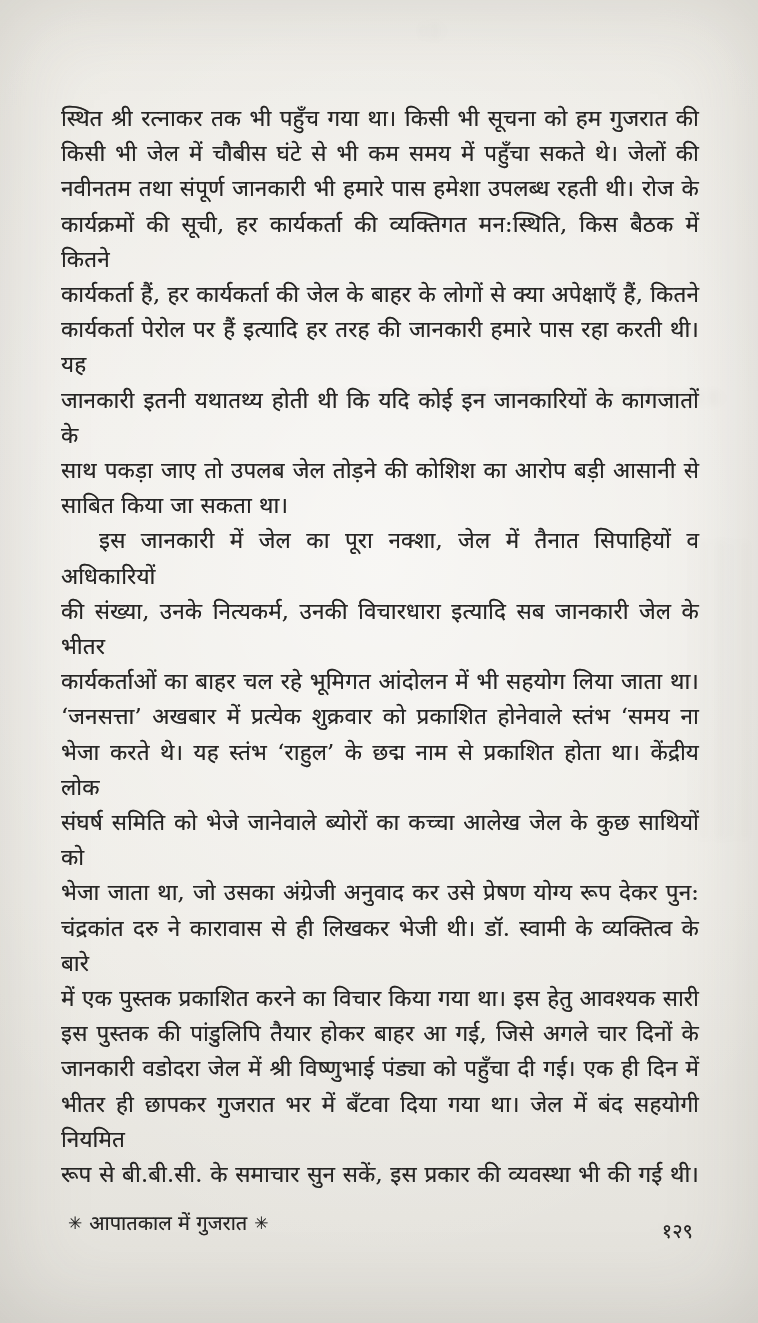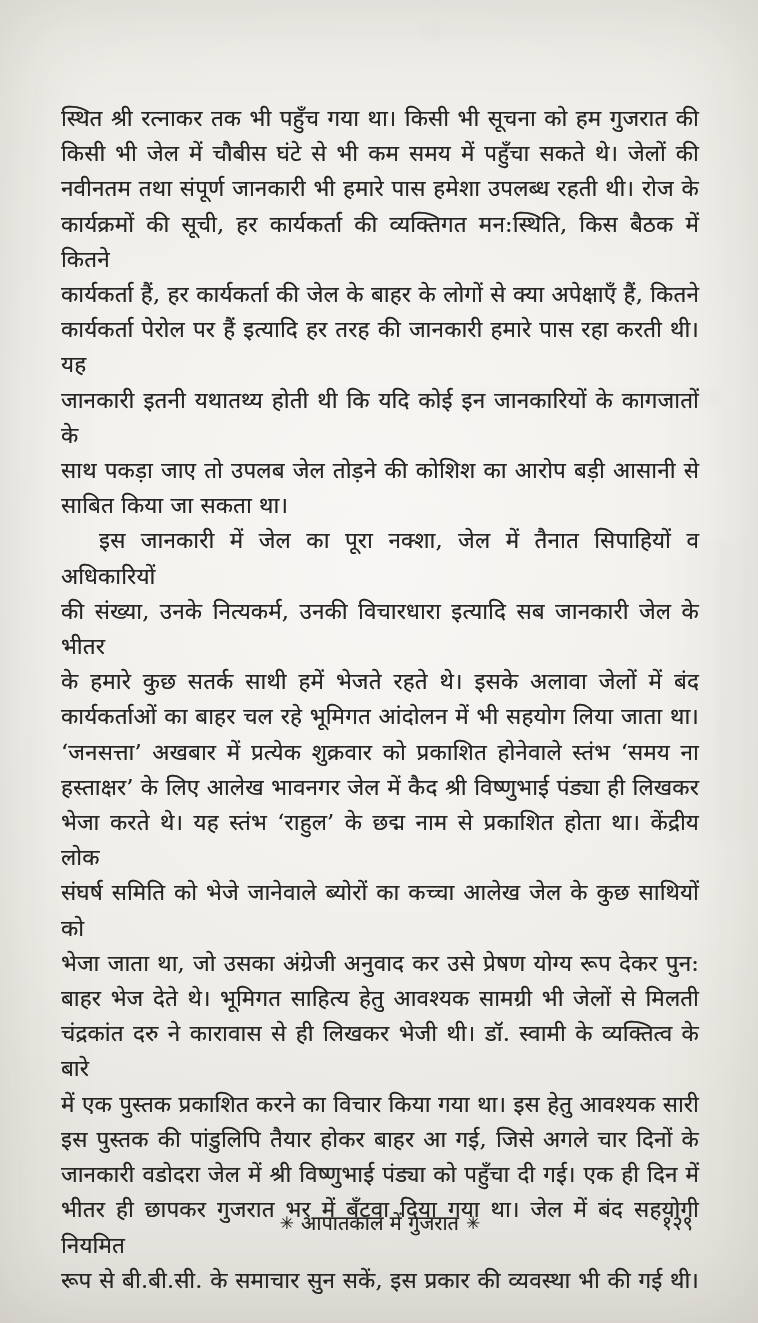--- a/index.html
+++ b/index.html
@@ -61,34 +61,34 @@
     left: 61px;
     top: 1205px;
     width: 638px;
     height: 36px;
     font-size: 20px;
     line-height: 36px;
   }
   .footer-title {
     position: absolute;
     left: 0; right: 0;
-    text-align: center;
+    text-align: left;
     white-space: nowrap;
     text-shadow: 0 0 0.5px rgba(38,37,36,0.5);
   }
   .footer-ornament {
     font-size: 17px;
     position: relative;
     top: -1px;
     padding: 0 7px;
   }
   .footer-page-number {
     position: absolute;
     right: 6px;
-    top: 0;
+    top: 8px;
     text-shadow: 0 0 0.5px rgba(38,37,36,0.5);
   }
 </style>
 </head>
 <body>
 
 <div class="scan-page">
 
   <div class="smudge smudge-a"></div>
   <div class="smudge smudge-b"></div>
@@ -104,28 +104,25 @@
       <div class="line">कार्यकर्ता हैं, हर कार्यकर्ता की जेल के बाहर के लोगों से क्या अपेक्षाएँ हैं, कितने</div>
       <div class="line">कार्यकर्ता पेरोल पर हैं इत्यादि हर तरह की जानकारी हमारे पास रहा करती थी। यह</div>
       <div class="line">जानकारी इतनी यथातथ्य होती थी कि यदि कोई इन जानकारियों के कागजातों के</div>
       <div class="line">साथ पकड़ा जाए तो उपलब जेल तोड़ने की कोशिश का आरोप बड़ी आसानी से</div>
       <div class="line last">साबित किया जा सकता था।</div>
     </div>
 
     <div class="para">
       <div class="line first">इस जानकारी में जेल का पूरा नक्शा, जेल में तैनात सिपाहियों व अधिकारियों</div>
       <div class="line">की संख्या, उनके नित्यकर्म, उनकी विचारधारा इत्यादि सब जानकारी जेल के भीतर</div>
-      <div class="line">के हमारे कुछ सतर्क साथी हमें भेजते रहते थे। इसके अलावा जेलों में बंद</div>
       <div class="line">कार्यकर्ताओं का बाहर चल रहे भूमिगत आंदोलन में भी सहयोग लिया जाता था।</div>
       <div class="line">‘जनसत्ता’ अखबार में प्रत्येक शुक्रवार को प्रकाशित होनेवाले स्तंभ ‘समय ना</div>
-      <div class="line">हस्ताक्षर’ के लिए आलेख भावनगर जेल में कैद श्री विष्णुभाई पंड्या ही लिखकर</div>
       <div class="line">भेजा करते थे। यह स्तंभ ‘राहुल’ के छद्म नाम से प्रकाशित होता था। केंद्रीय लोक</div>
       <div class="line">संघर्ष समिति को भेजे जानेवाले ब्योरों का कच्चा आलेख जेल के कुछ साथियों को</div>
       <div class="line">भेजा जाता था, जो उसका अंग्रेजी अनुवाद कर उसे प्रेषण योग्य रूप देकर पुन:</div>
-      <div class="line">बाहर भेज देते थे। भूमिगत साहित्य हेतु आवश्यक सामग्री भी जेलों से मिलती</div>
       <div class="line">चंद्रकांत दरु ने कारावास से ही लिखकर भेजी थी। डॉ. स्वामी के व्यक्तित्व के बारे</div>
       <div class="line">में एक पुस्तक प्रकाशित करने का विचार किया गया था। इस हेतु आवश्यक सारी</div>
       <div class="line">इस पुस्तक की पांडुलिपि तैयार होकर बाहर आ गई, जिसे अगले चार दिनों के</div>
       <div class="line">जानकारी वडोदरा जेल में श्री विष्णुभाई पंड्या को पहुँचा दी गई। एक ही दिन में</div>
       <div class="line">भीतर ही छापकर गुजरात भर में बँटवा दिया गया था। जेल में बंद सहयोगी नियमित</div>
       <div class="line">रूप से बी.बी.सी. के समाचार सुन सकें, इस प्रकार की व्यवस्था भी की गई थी।</div>
     </div>
 
   </div>
 

